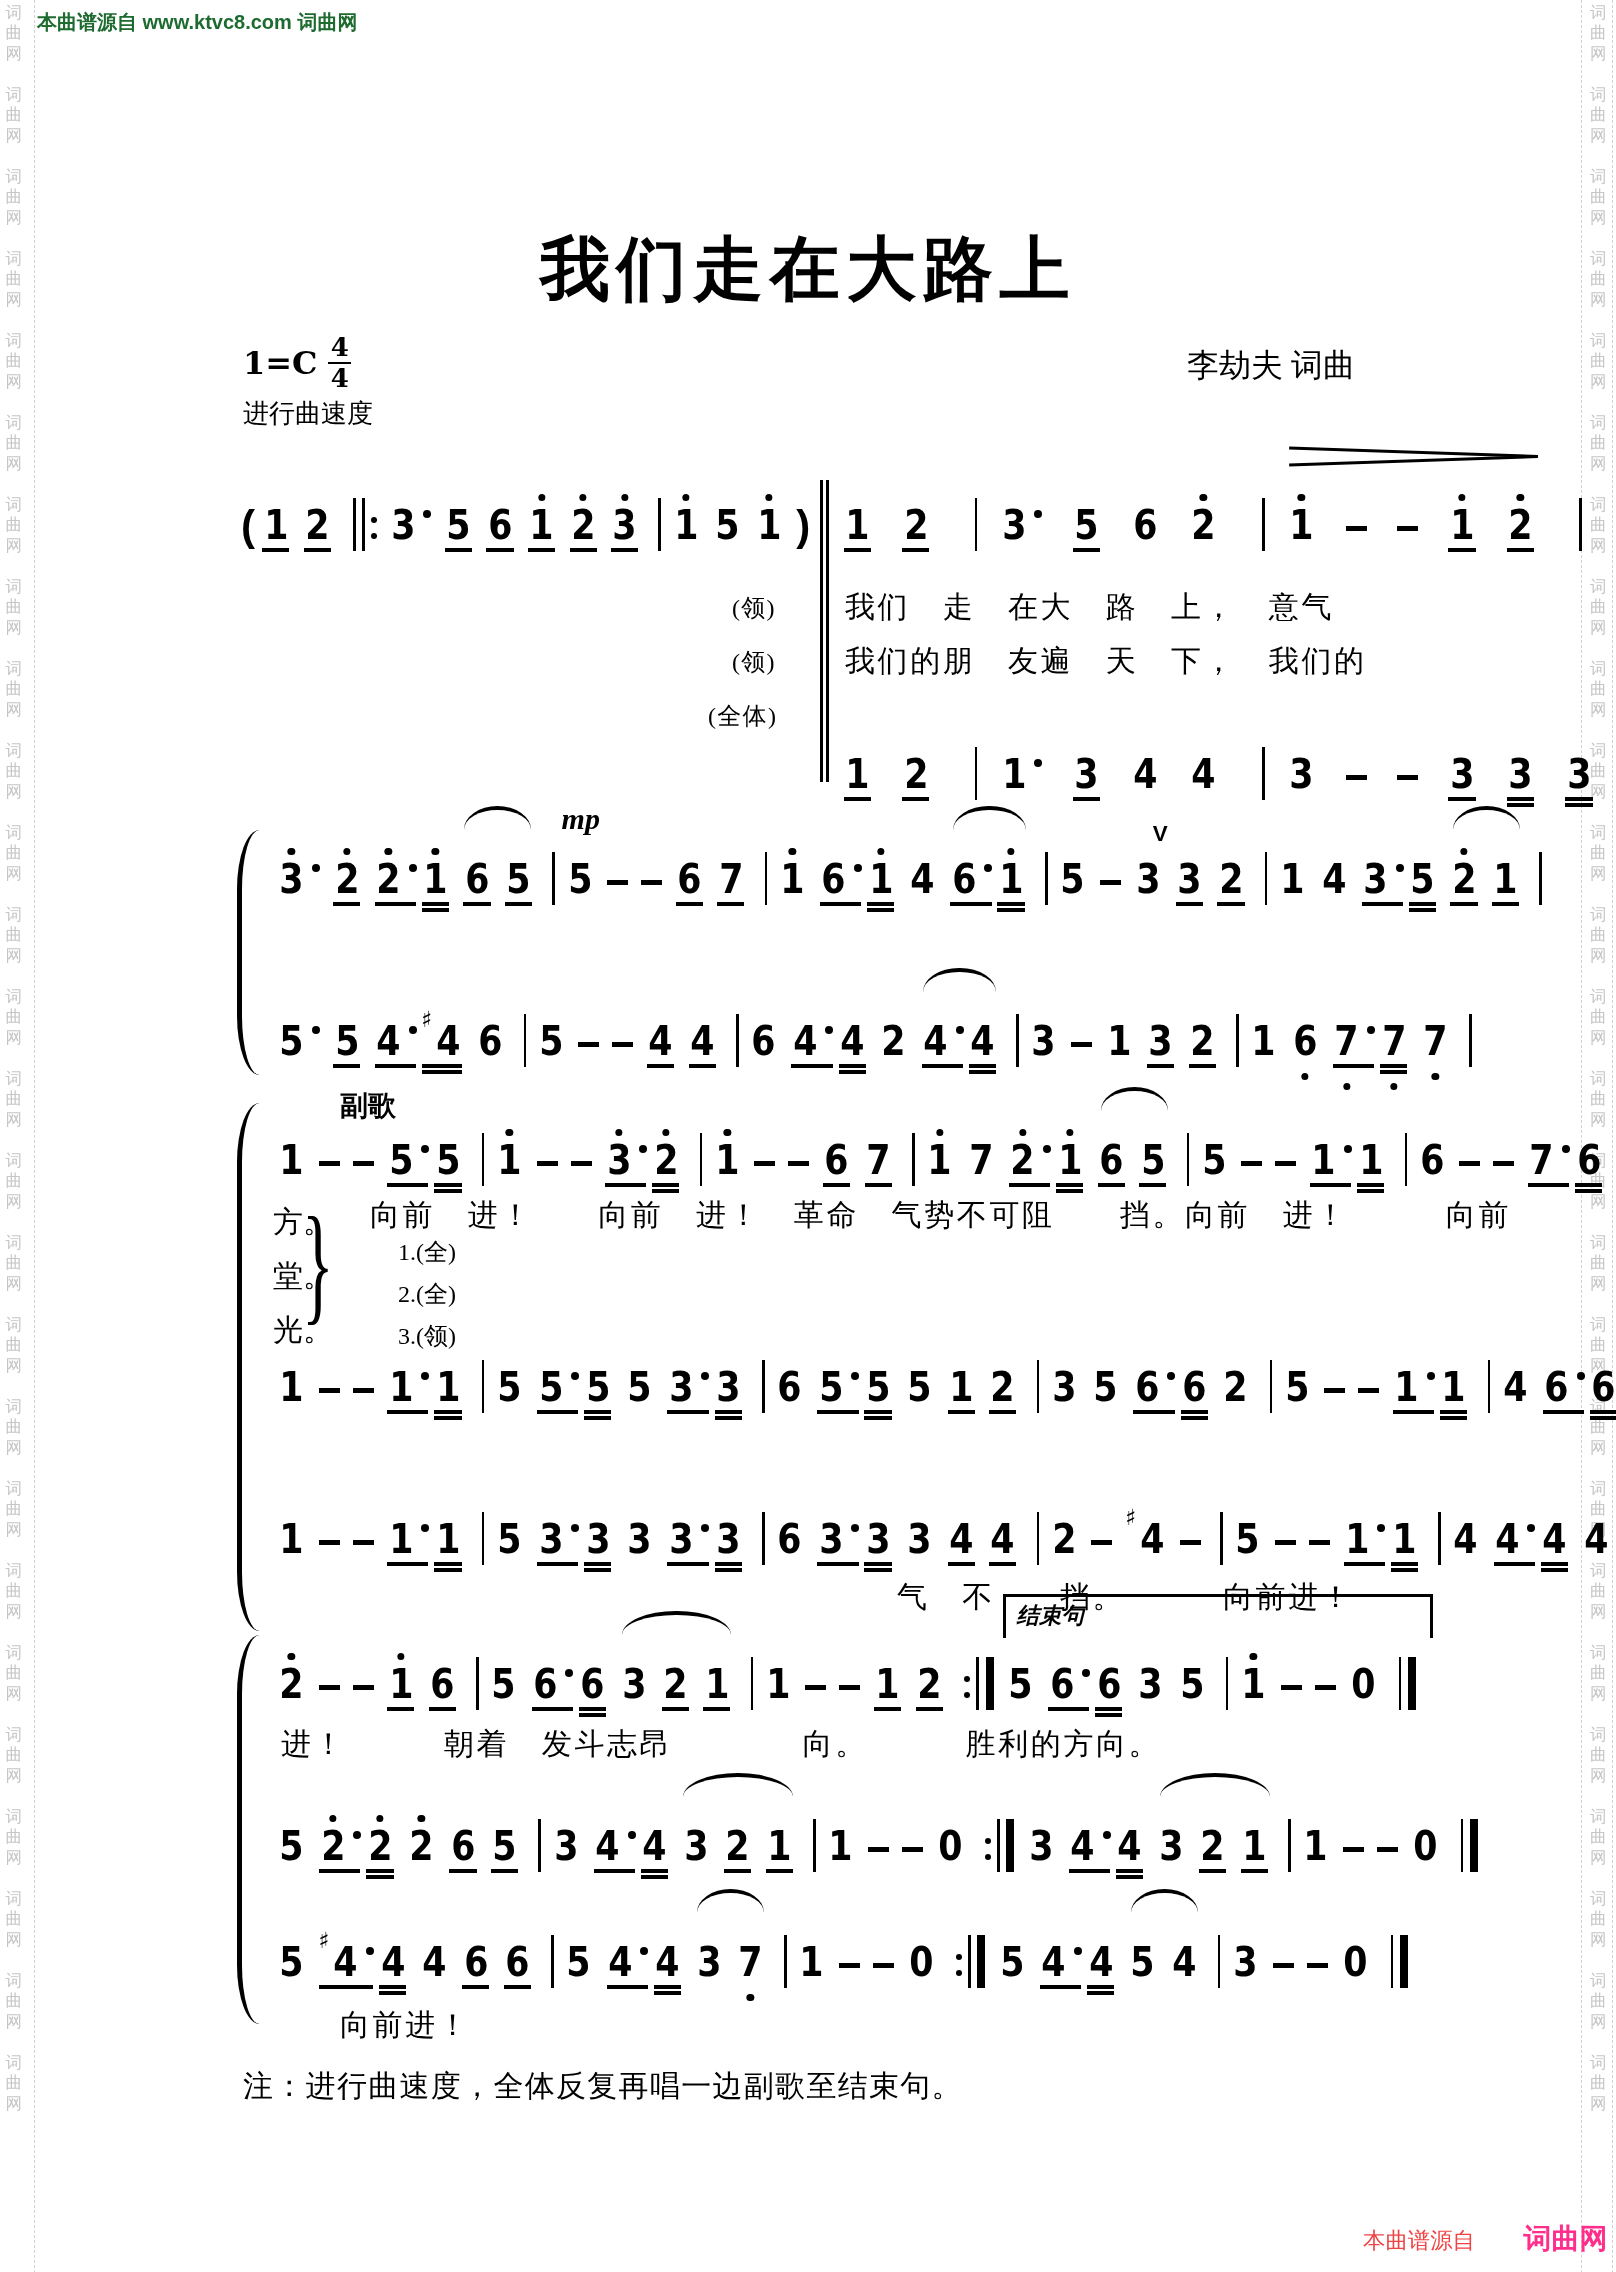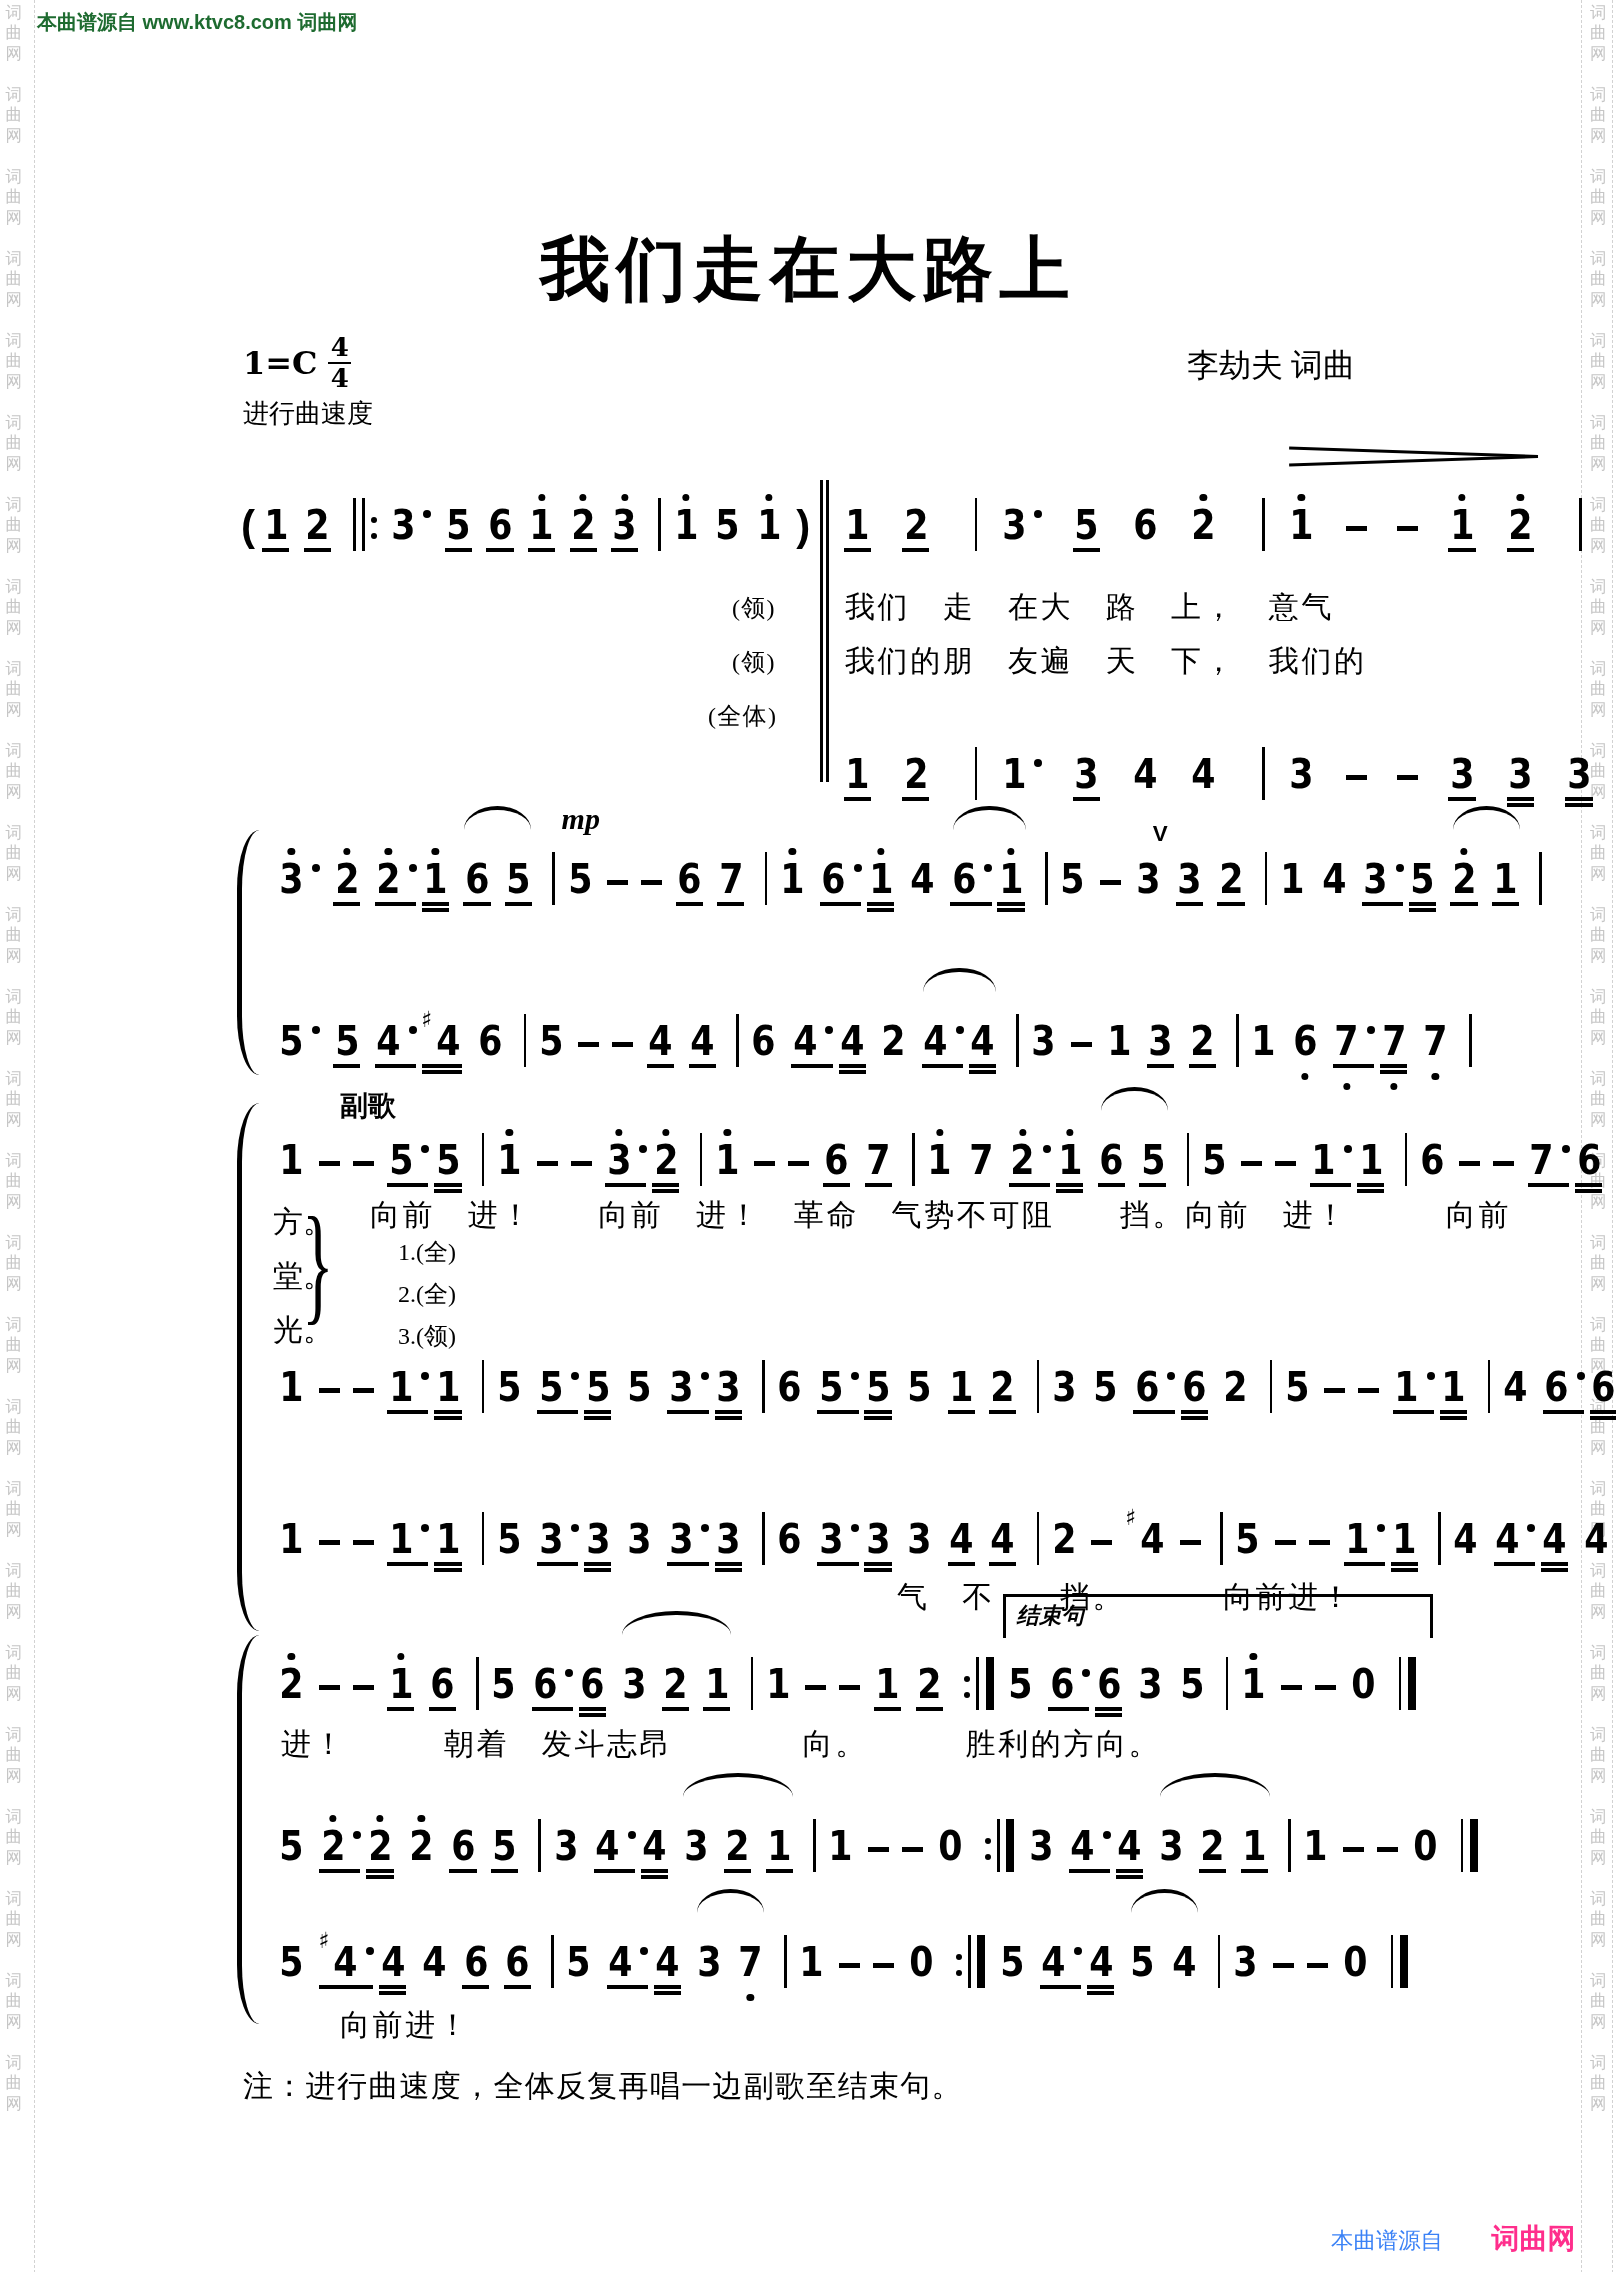--- a/index.html
+++ b/index.html
@@ -115,21 +115,21 @@
 
   #s6v1{left:36px;top:20px}
   #s6ly1{left:40px;top:100px}
   #s6v2{left:36px;top:182px}
   #s6v3{left:36px;top:298px}
   #s6ly3{left:99px;top:381px}
 
   .noteline{position:absolute;left:243px;top:2066px;font-size:30px;letter-spacing:1.3px;}
 
   .footer{position:absolute;left:1331px;top:2220px;white-space:nowrap;}
-  .footer .pre{font-size:22.4px;color:#3b82f6;font-family:"Liberation Sans",sans-serif;}
+  .footer .pre{font-size:22.4px;color:#ef4444;font-family:"Liberation Sans",sans-serif;margin-left:32px;}
   .footer .brand{font-size:28px;font-weight:700;margin-left:46px;font-family:"Liberation Sans",sans-serif;}
 </style>
 </head>
 <body>
 
 <div class="page">
 
   <div class="sidecol" id="side-left" style="color: rgb(198, 198, 198);">词
 曲
 网

